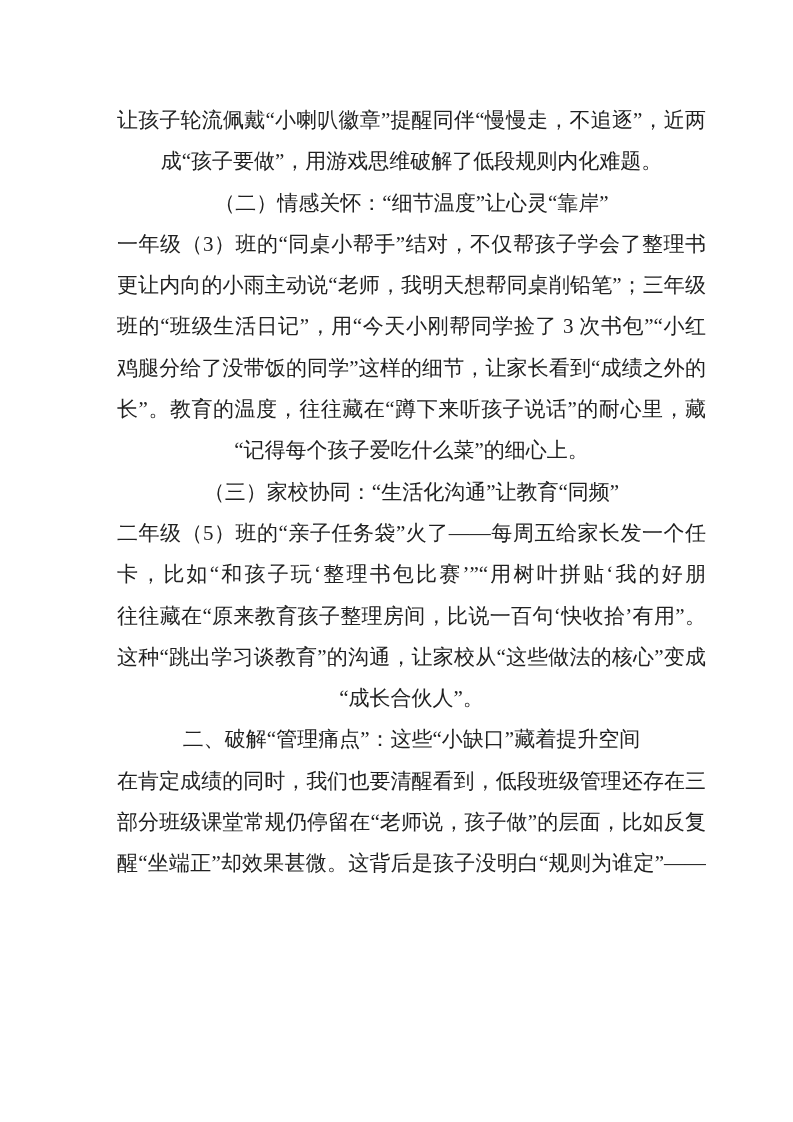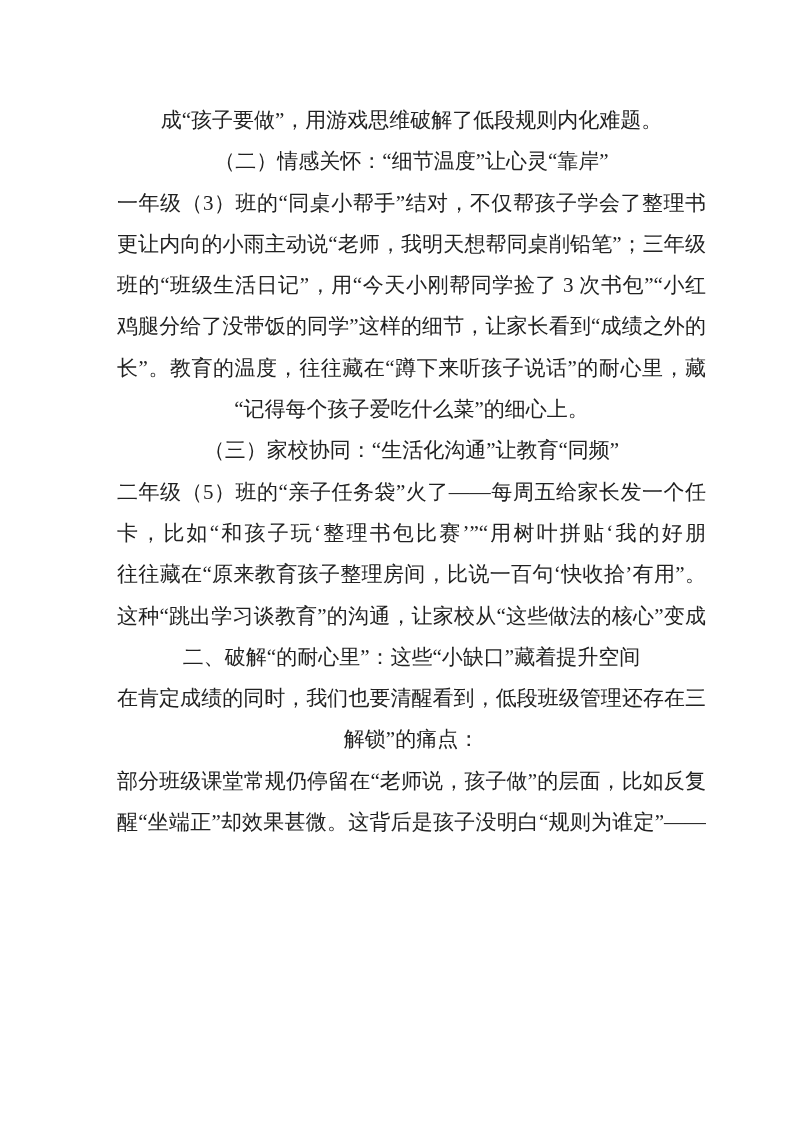--- a/index.html
+++ b/index.html
@@ -33,32 +33,33 @@
   .line.justify {
     text-align: justify;
     text-align-last: justify;
   }
 </style>
 </head>
 <body>
 
 <div class="page">
   <div class="text-block" id="text-block">
+      <div class="line justify">让孩子轮流佩戴“小喇叭徽章”提醒同伴“慢慢走，不追逐”，近两</div>
       <div class="line">成“孩子要做”，用游戏思维破解了低段规则内化难题。</div>
       <div class="line">（二）情感关怀：“细节温度”让心灵“靠岸”</div>
       <div class="line justify">一年级（3）班的“同桌小帮手”结对，不仅帮孩子学会了整理书包，</div>
       <div class="line justify">更让内向的小雨主动说“老师，我明天想帮同桌削铅笔”；三年级（1）</div>
       <div class="line justify">班的“班级生活日记”，用“今天小刚帮同学捡了 3 次书包”“小红把</div>
       <div class="line justify">鸡腿分给了没带饭的同学”这样的细节，让家长看到“成绩之外的成</div>
       <div class="line justify">长”。教育的温度，往往藏在“蹲下来听孩子说话”的耐心里，藏在</div>
       <div class="line">“记得每个孩子爱吃什么菜”的细心上。</div>
       <div class="line">（三）家校协同：“生活化沟通”让教育“同频”</div>
       <div class="line justify">二年级（5）班的“亲子任务袋”火了——每周五给家长发一个任务</div>
       <div class="line justify">卡，比如“和孩子玩‘整理书包比赛’”“用树叶拼贴‘我的好朋友’”，</div>
       <div class="line justify">往往藏在“原来教育孩子整理房间，比说一百句‘快收拾’有用”。</div>
       <div class="line justify">这种“跳出学习谈教育”的沟通，让家校从“这些做法的核心”变成了</div>
-      <div class="line">二、破解“的耐心里”：这些“小缺口”藏着提升空间</div>
+      <div class="line">“成长合伙人”。</div>
+      <div class="line">二、破解“管理痛点”：这些“小缺口”藏着提升空间</div>
       <div class="line justify">在肯定成绩的同时，我们也要清醒看到，低段班级管理还存在三个“待</div>
-      <div class="line">解锁”的痛点：</div>
       <div class="line justify">部分班级课堂常规仍停留在“老师说，孩子做”的层面，比如反复提</div>
       <div class="line justify">醒“坐端正”却效果甚微。这背后是孩子没明白“规则为谁定”——</div>
     </div>
 </div>
 
 </body></html>

